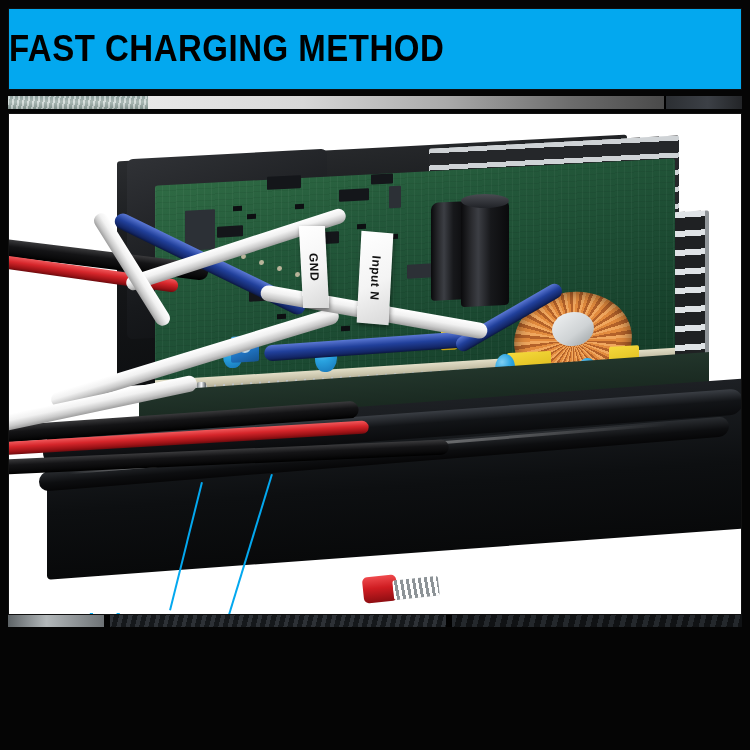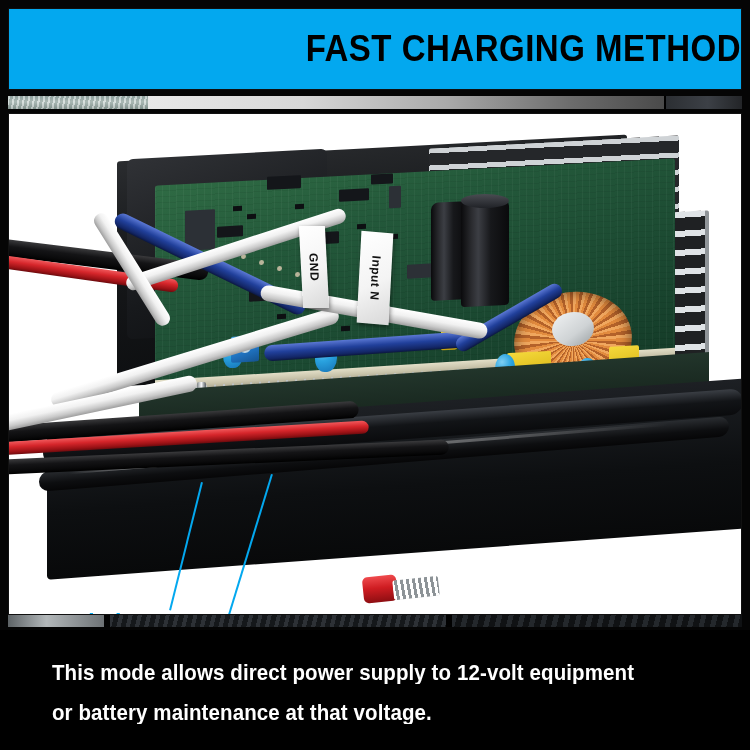--- a/index.html
+++ b/index.html
@@ -16,21 +16,21 @@
   }
 
   
   .header-band {
     position: absolute;
     left: 8px; top: 8px;
     width: 734px; height: 82px;
     background: var(--accent, #03a8ef);
     display: flex;
     align-items: center;
-    justify-content: flex-end;
+    justify-content: flex-start;
     border: 1px solid #0e0e0e;
   }
   .header-title {
     color: #000;
     font-size: 33px;
     font-weight: 700;
     letter-spacing: 0.5px;
     font-family: "Liberation Sans", sans-serif;
     transform: scaleY(1.12);
     white-space: nowrap;
@@ -533,18 +533,14 @@
   </div>
 
   <div class="under-strip">
     <div class="u1"></div>
     <div class="u2"></div>
     <div class="u3"></div>
     <div class="u4"></div>
     <div class="u5"></div>
   </div>
 
-  <div class="footer">
-    <div class="footer-line">This mode allows direct power supply to 12-volt equipment</div>
-    <div class="footer-line">or battery maintenance at that voltage.</div>
-  </div>
 
 </div>
 
 </body></html>

